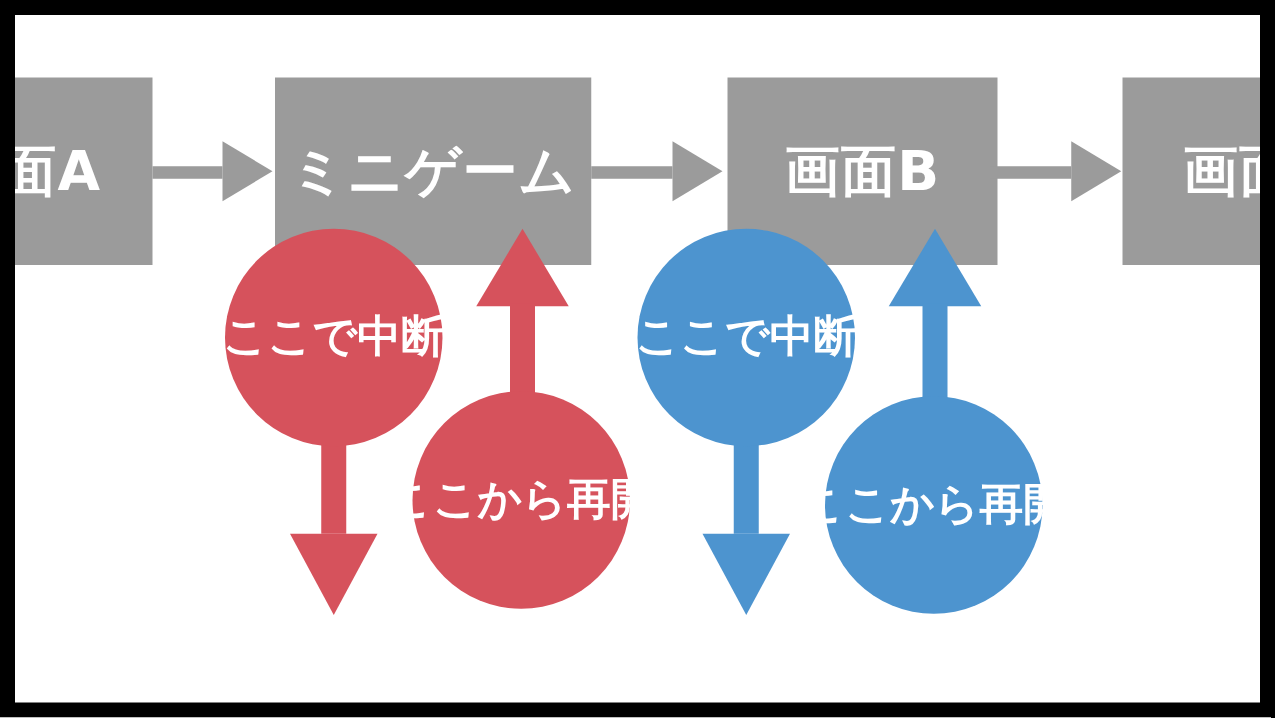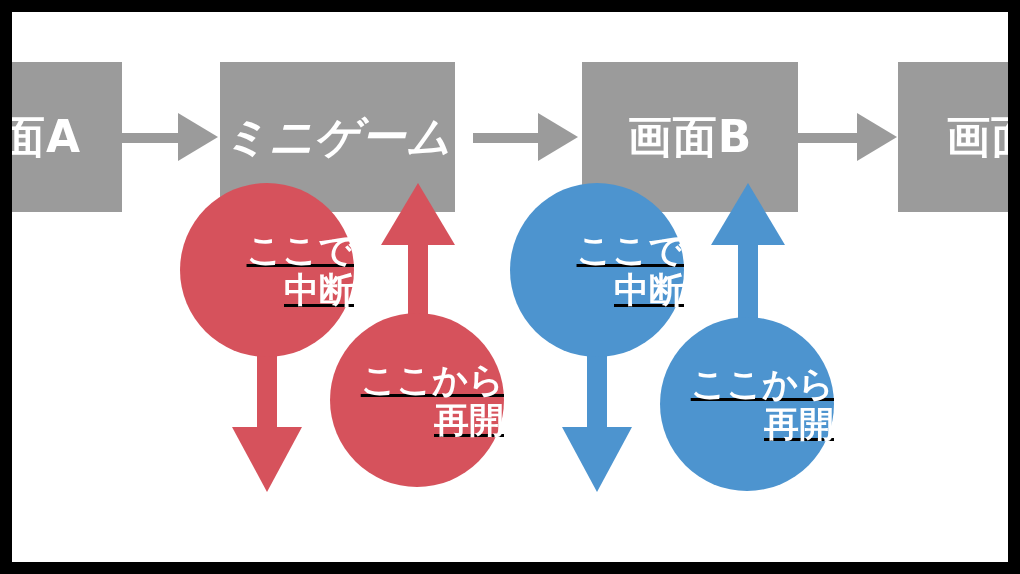--- a/index.html
+++ b/index.html
@@ -36,21 +36,21 @@
     z-index: 1;
   }
   .screen-box .box-label {
     color: var(--text-white, #ffffff);
     font-size: 44px;
     font-weight: bold;
     white-space: nowrap;
     letter-spacing: 1px;
   }
   #box-screen-a   { left: -97px; width: 207px; }
-  #box-minigame   { left: 208px; width: 235px; font-style: italic; }
+  #box-minigame   { left: 208px; width: 253px; }
   #box-screen-b   { left: 570px; width: 216px; }
   #box-screen-c   { left: 886px; width: 220px; }
 
   
   .h-shaft {
     position: absolute;
     top: 121px;
     height: 10px;
     background: var(--box-gray, #9b9b9b);
     z-index: 2;
@@ -107,25 +107,23 @@
   #blue-down-shaft { left: 575px; top: 262px; height: 153px; }
   #blue-down-head  { left: 550px; top: 415px; }
 
   
   .badge-circle {
     position: absolute;
     width: 174px;
     height: 174px;
     border-radius: 50%;
     display: flex;
-    flex-direction: column;
-    align-items: flex-end;
+    align-items: center;
     justify-content: center;
     z-index: 3;
-    text-decoration: underline;
   }
   .badge-circle.red  { background: var(--accent-red, #d6525c); }
   .badge-circle.blue { background: var(--accent-blue, #4d94cf); }
   .badge-line {
     color: var(--text-white, #ffffff);
     font-size: 35px;
     line-height: 40px;
     font-weight: bold;
     white-space: nowrap;
     text-align: center;

